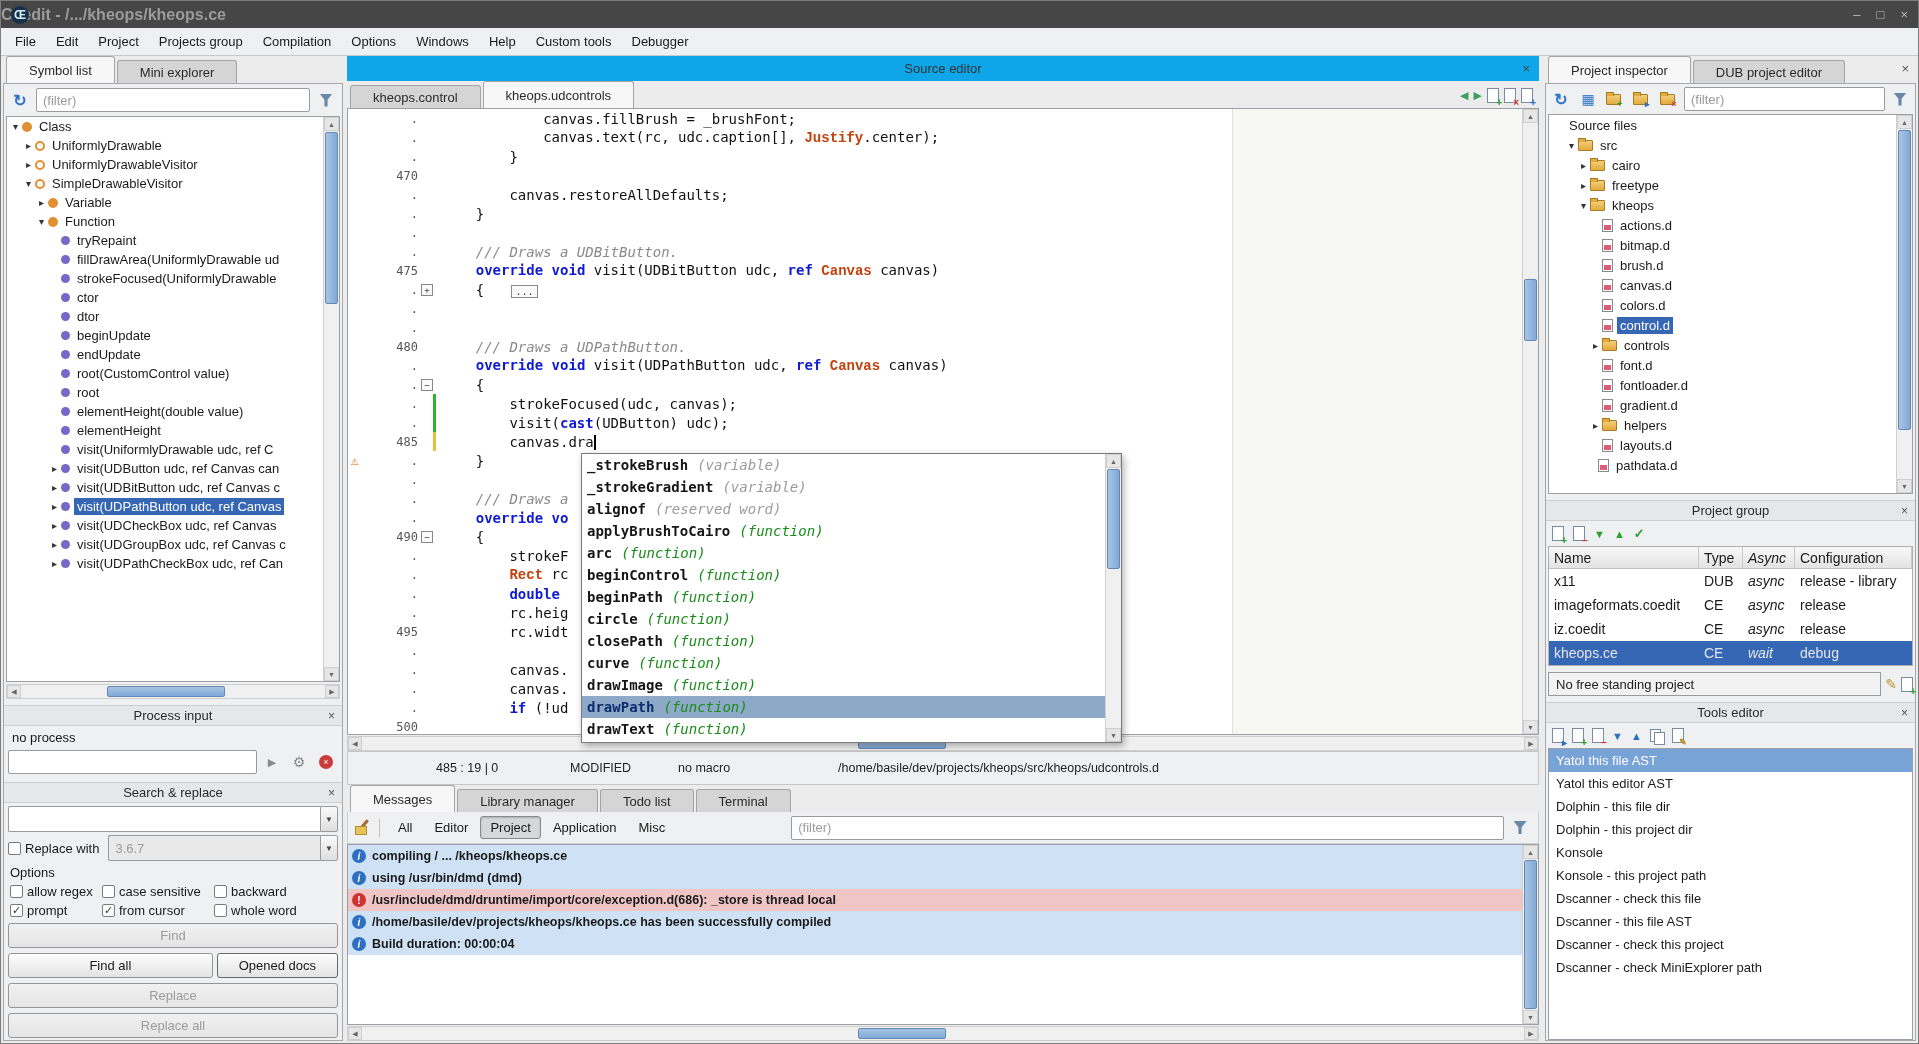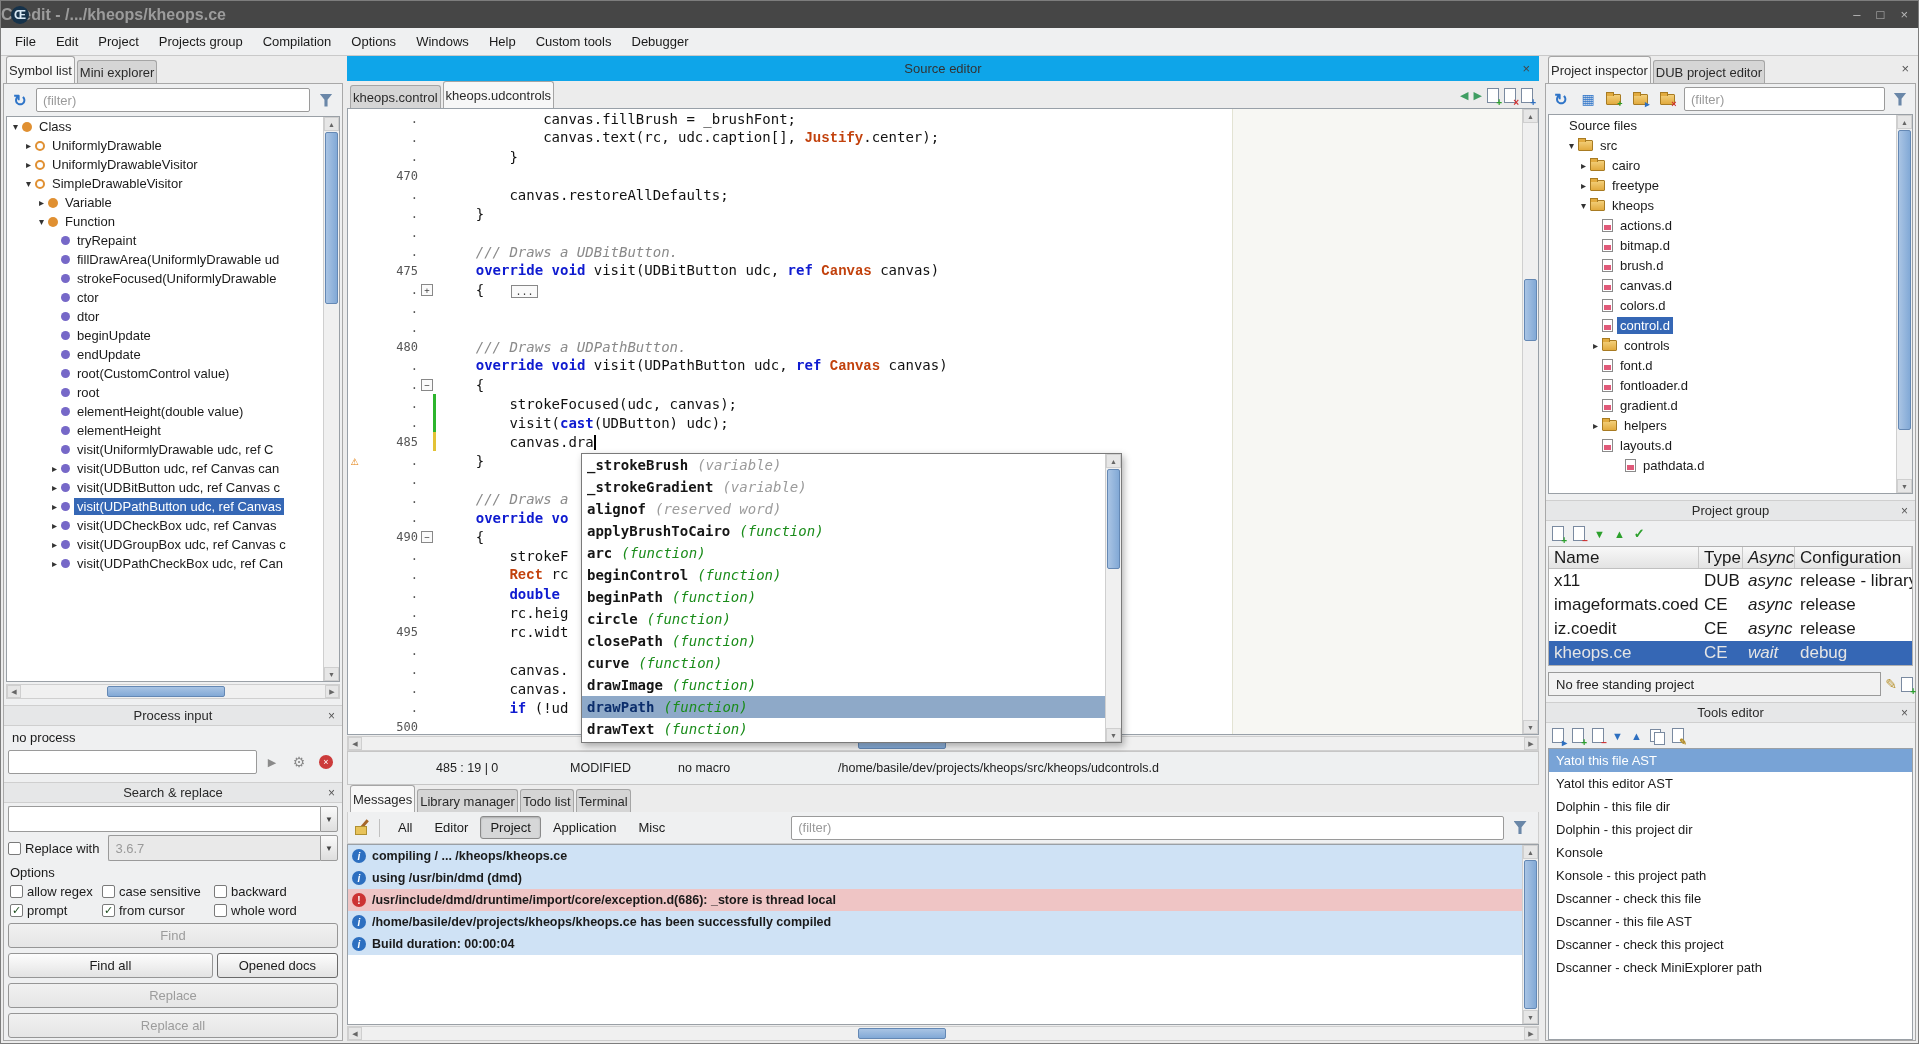--- a/index.html
+++ b/index.html
@@ -21,21 +21,21 @@
   .menu-item { padding:0 10px; height:100%; display:flex; align-items:center; }
 
   
   .cols { position:absolute; top:55px; bottom:0; left:0; right:0; display:flex; }
   .left-col  { width:346px; display:flex; flex-direction:column; padding:0 4px 2px 2px; }
   .center-col{ flex:1; min-width:0; display:flex; flex-direction:column; padding-bottom:2px; }
   .right-col { width:379px; display:flex; flex-direction:column; padding:0 2px 2px 6px; }
 
   
   .tabbar { height:27px; display:flex; align-items:flex-end; padding-left:3px; position:relative; flex:none; }
-  .tab { padding:0 2px; background:#d5d5d5; border:1px solid #a5a5a5; border-bottom:none;
+  .tab { padding:0 22px; background:#d5d5d5; border:1px solid #a5a5a5; border-bottom:none;
          border-radius:3px 3px 0 0; margin-right:2px; height:23px; display:flex; align-items:center;
          color:#2a2a2a; white-space:nowrap;margin-top:36px; }
   .tab.active { background:#f7f7f7; height:27px; z-index:2; }
   .tabbar .x  { position:absolute; right:7px; top:5px; color:#555; font-size:13px; }
 
   .panel { flex:1; min-height:0; border:1px solid #a8a8a8; background:#eff0f1;
            display:flex; flex-direction:column; }
 
   
   .toolbar { display:flex; align-items:center; gap:4px; padding:4px 4px; flex:none; }
@@ -185,21 +185,21 @@
   
   .r-toolbar { display:flex; align-items:center; gap:3px; padding:3px 3px; flex:none; }
   .files-box { height:380px; flex:none; margin:0 2px; background:#fff; border:1px solid #9aa0a6; position:relative; overflow:hidden; }
   .pg-toolbar { display:flex; align-items:center; gap:9px; padding:5px 6px; flex:none; }
   .arrow-ic { font-size:11px; font-weight:bold; }
   .green { color:#2ca02c; } .blue { color:#2d6fc0; }
   .copy-ic { width:14px; height:14px; position:relative; flex:none; }
   .copy-ic::before, .copy-ic::after { content:""; position:absolute; width:9px; height:11px; background:#fff; border:1px solid #7a8aa0; }
   .copy-ic::before { left:0; top:0; } .copy-ic::after { left:4px; top:3px; }
 
-  .pgtable { margin:0 2px; border:1px solid #b0b0b0; background:#fff; font-size:17px; flex:none; }
+  .pgtable { margin:0 2px; border:1px solid #b0b0b0; background:#fff; font-size:14px; flex:none; }
   .pg-h { display:flex; background:linear-gradient(#f8f8f8,#e3e3e3); border-bottom:1px solid #c0c0c0; height:22px; }
   .pg-h .th { padding:0 5px; display:flex; align-items:center; border-right:1px solid #c8c8c8; overflow:hidden; }
   .pg-r { display:flex; height:24px; }
   .pg-r .td { padding:0 5px; display:flex; align-items:center; overflow:hidden; white-space:nowrap; }
   .c0 { width:150px; flex:none; } .c1 { width:44px; flex:none; } .c2 { width:52px; flex:none;font-style:italic; } .c3 { flex:1; min-width:0; }
   .pg-r.sel { background:#3567b5; color:#e5e5e5; }
 
   .free-row { display:flex; align-items:center; gap:4px; margin:6px 2px 0; flex:none; }
   .free-field { flex:1; height:24px; border:1px solid #9a9a9a; background:#f2f2f2; display:flex;
                 align-items:center; padding:0 7px; color:#222; }
@@ -947,21 +947,21 @@
               <div class="tree-row h20" style="padding-left: 40px;">
                 <span class="expander">▸</span>
                 <span class="fold"></span>
                 <span class="tlabel">helpers</span>
               </div>
               <div class="tree-row h20" style="padding-left: 40px;">
                 <span class="expander"></span>
                 <span class="ficon"></span>
                 <span class="tlabel">layouts.d</span>
               </div>
-              <div class="tree-row h20" style="padding-left: 51px; margin-left: 12px;">
+              <div class="tree-row h20" style="padding-left: 36px;">
                 <span class="expander"></span>
                 <span class="ficon"></span>
                 <span class="tlabel">pathdata.d</span>
               </div>
             </div>
           <div class="vsb">
             <div class="sb-u">▲</div>
             <div class="vthumb" style="top:15px;height:300px;"></div>
             <div class="sb-d">▼</div>
           </div>

